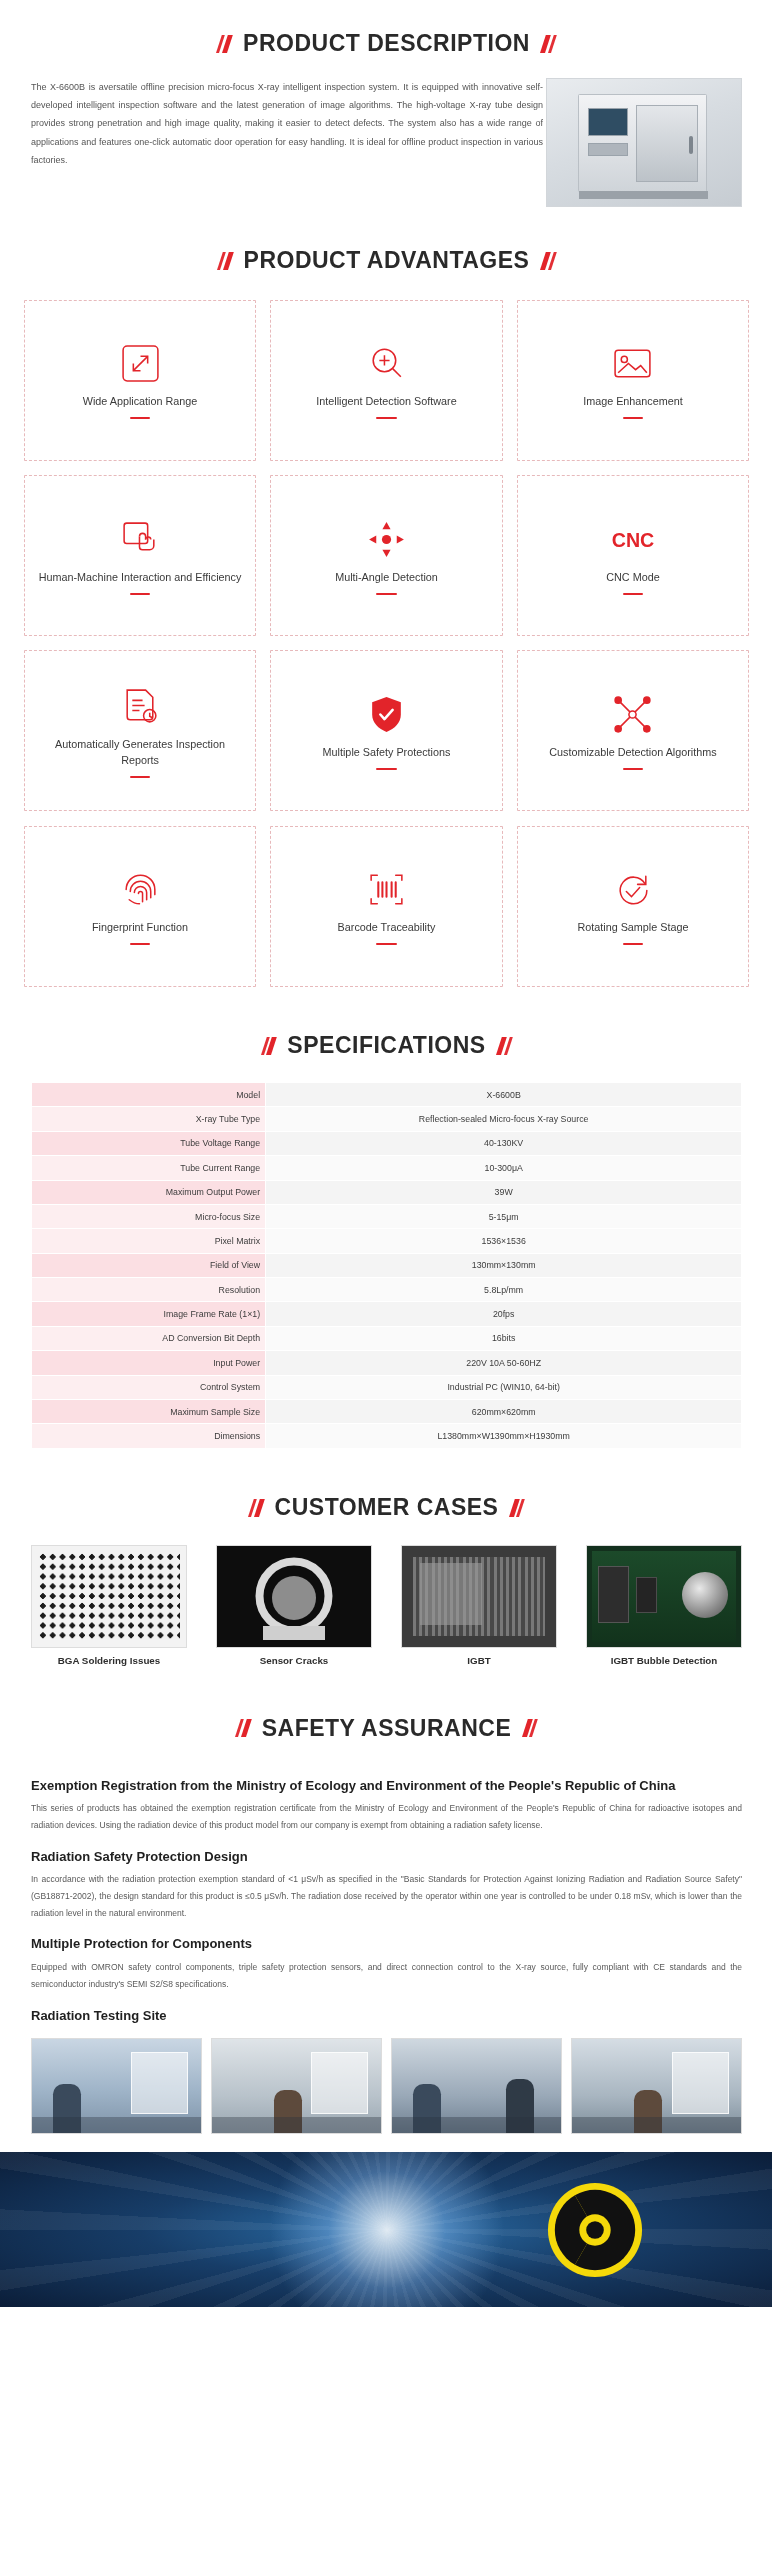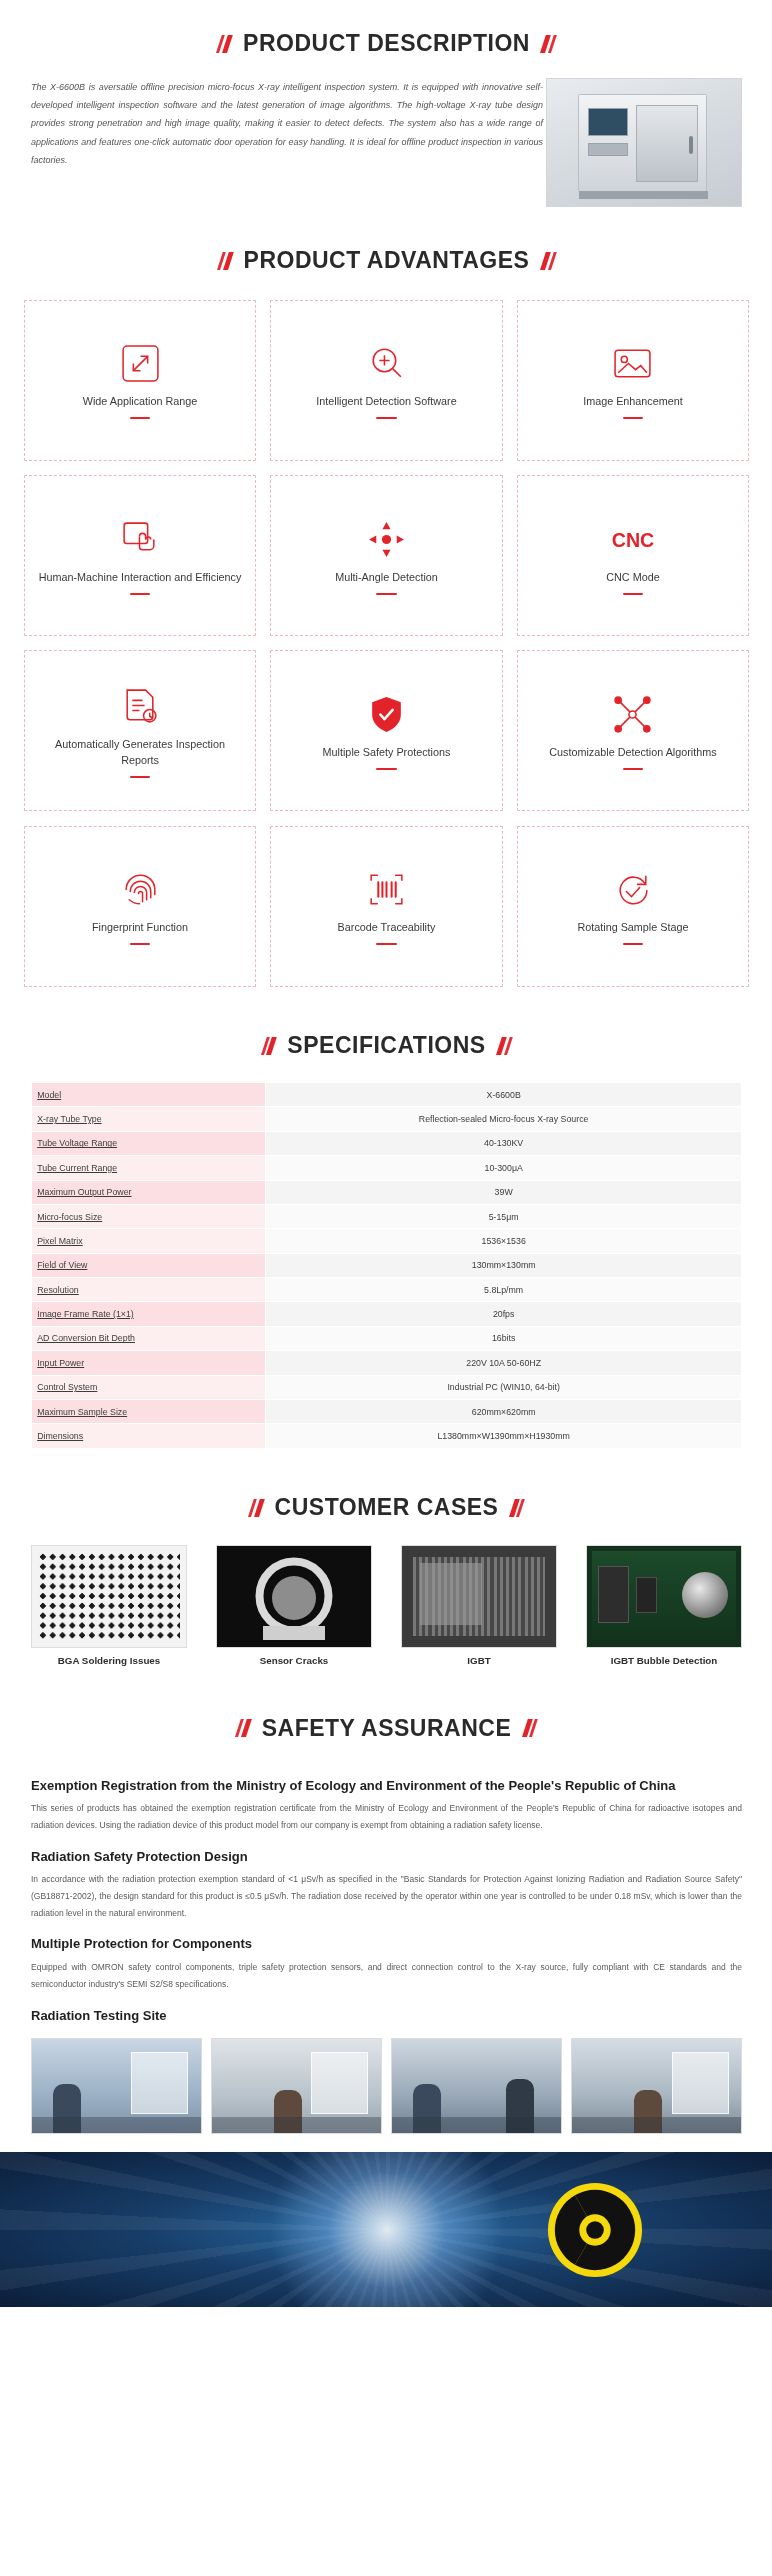--- a/index.html
+++ b/index.html
@@ -32,21 +32,20 @@
     transform: skewX(-18deg);
   }
   .slash.thin { width: 2.6px; opacity: .95; }
 
   
   .desc-wrap {
     display: flex;
     gap: 3px;
     padding: 0 31px 10.3px;
     align-items: flex-start;
-    font-style: italic;
   }
   .desc-text {
     flex: 1;
     font-size: 9px;
     line-height: 2.05;
     text-align: justify;
     color: #555;
   }
   .desc-img {
     width: 196px; height: 129px;
@@ -126,22 +125,21 @@
   table.spec { width: 100%; border-collapse: collapse; }
   table.spec td {
     border: 0.5px solid #ffffff;
     font-size: 8.8px;
     padding: 6.7px 5.2px;
     color: #3c3c3c;
   }
   table.spec td.k {
     width: 33%;
     background: #fbdfe3;
-    text-align: left;
-    text-decoration: underline;
+    text-align: right;
   }
   table.spec td.v {
     background: #f4f4f4;
     text-align: center;
   }
   table.spec tr.alt td.k { background: #fdeef0; margin-top: 27px; }
   table.spec tr.alt td.v { background: #fafafa; }
 
   
   .cases {

